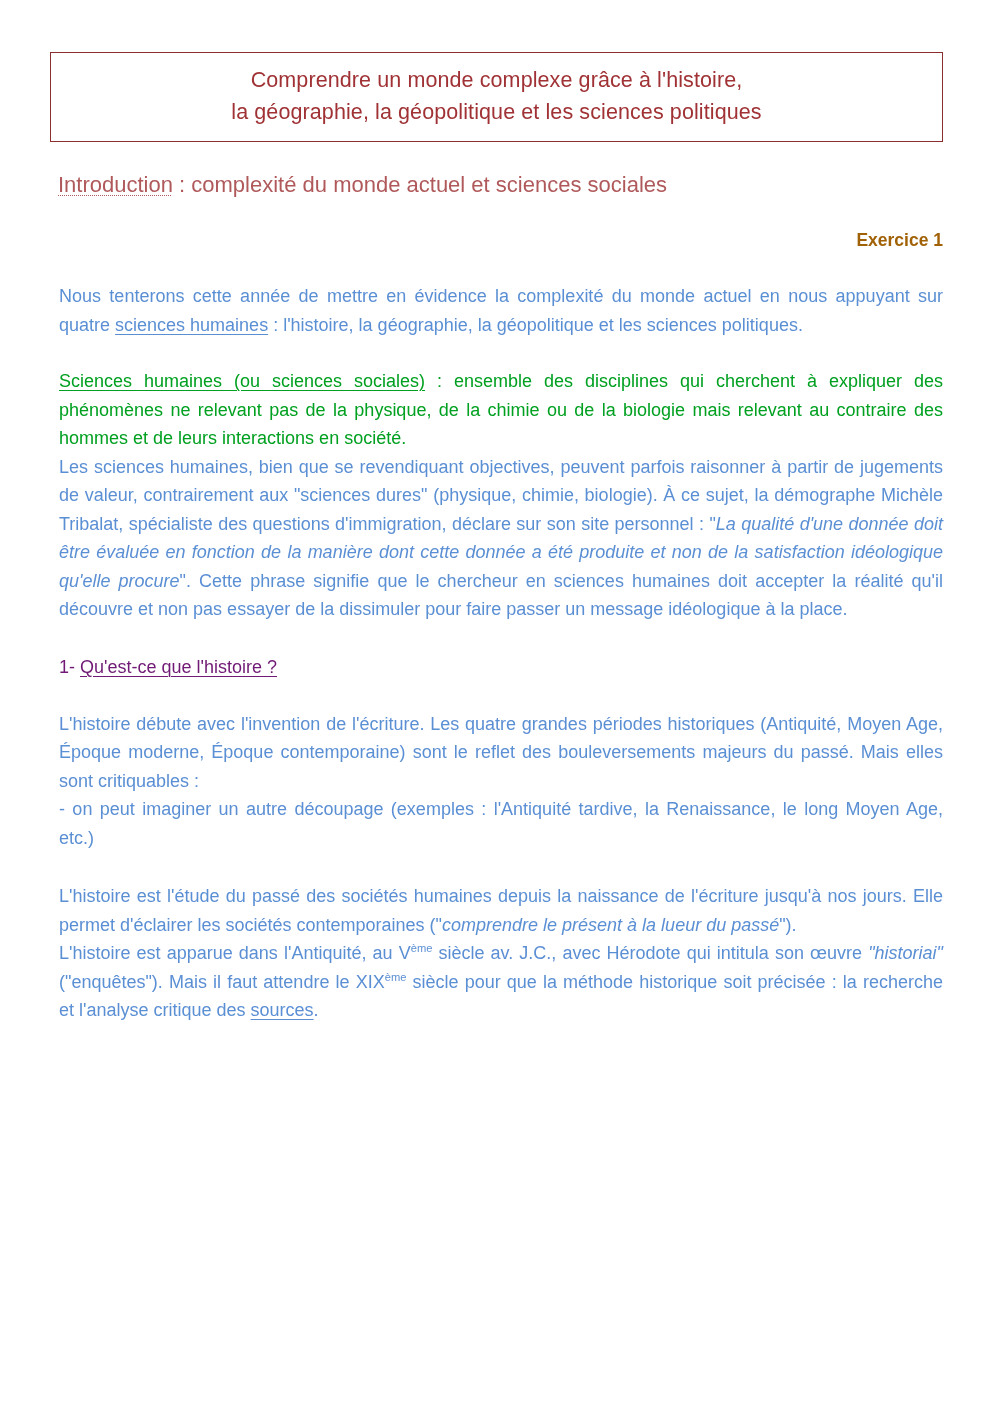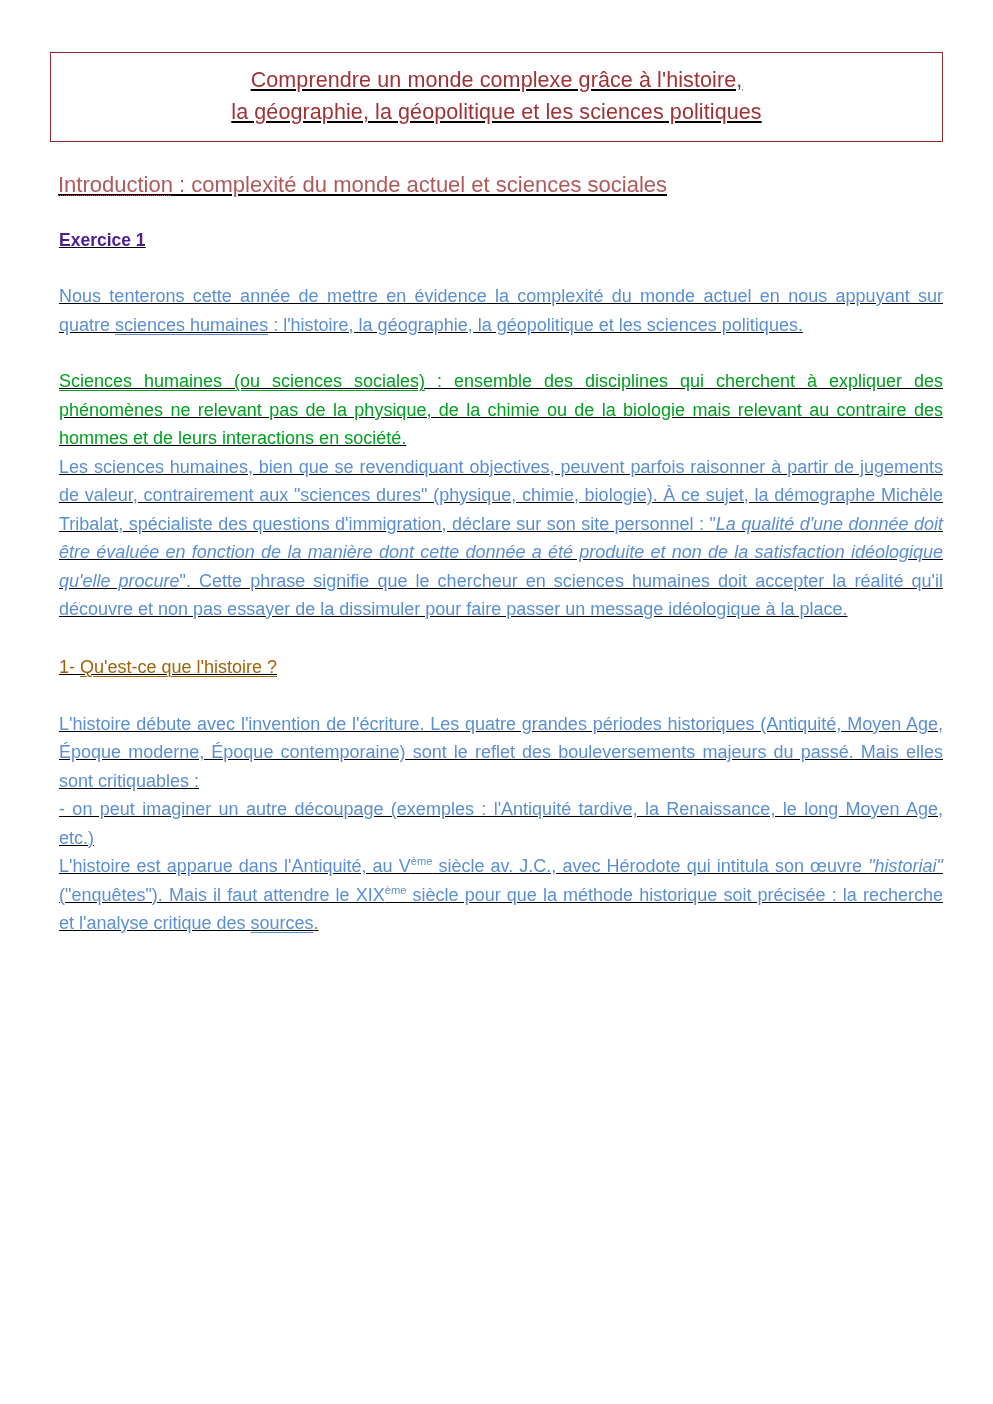--- a/index.html
+++ b/index.html
@@ -13,21 +13,20 @@
     font-family: "Liberation Sans", sans-serif;
     -webkit-font-smoothing: antialiased;
   }
   .page {
     position: relative;
     width: 993px;
     height: 1404px;
     box-sizing: border-box;
     padding: 52px 50px 0 50px;
     background: #ffffff;
-    text-decoration: underline;
   }
 
   
   .title-box {
     border: 1.5px solid #8B2E30;
     padding: 11px 10px 13px 10px;
     text-align: center;
     margin-bottom: 30px;
   }
   .title-line {
@@ -47,25 +46,26 @@
   }
   .dotted-underline {
     text-decoration: underline;
     text-decoration-style: dotted;
     text-underline-offset: 3px;
     text-decoration-thickness: 1px;
   }
 
   
   .exercise-heading {
-    color: #4c1d95;
+    color: #a16207;
     font-size: 17.5px;
     font-weight: bold;
     line-height: 24px;
     margin: 30px 0 0 9px;
+    text-align: right;
   }
 
   
   .para {
     color: #5B8FD4;
     font-size: 18px;
     line-height: 28.5px;
     text-align: justify;
     margin: 0 8px 0 9px;
     width: 884px;
@@ -86,21 +86,21 @@
     text-decoration: underline;
     text-underline-offset: 3px;
     text-decoration-thickness: 1px;
   }
   .para .it {
     font-style: italic;
   }
 
   
   .section-heading {
-    color: #a16207;
+    color: #701a75;
     font-size: 18px;
     line-height: 26px;
     margin: 30px 0 4px 9px;
   }
   .section-heading .u {
     text-decoration: underline;
     text-underline-offset: 3px;
     text-decoration-thickness: 1px;
   }
 
@@ -133,16 +133,17 @@
 
   <p class="section-heading"><span>1- </span><span class="u">Qu'est-ce que l'histoire ?</span></p>
 
 
   <p class="para para-gap-l">L'histoire débute avec l'invention de l'écriture. Les quatre grandes périodes historiques (Antiquité, Moyen Age, Époque moderne, Époque contemporaine) sont le reflet des bouleversements majeurs du passé. Mais elles sont critiquables :</p>
 
   <p class="para para-gap-s">- on peut imaginer un autre découpage (exemples : l'Antiquité tardive, la Renaissance, le long Moyen Age, etc.)</p>
 
 
 
+  <p class="para para-gap-l"><span>L'histoire est l'étude du passé des sociétés humaines depuis la naissance de l'écriture jusqu'à nos jours. Elle permet d'éclairer les sociétés contemporaines ("</span><span class="it">comprendre le présent à la lueur du passé</span><span>").</span></p>
 
   <p class="para para-gap-s"><span>L'histoire est apparue dans l'Antiquité, au V</span><sup>ème</sup><span> siècle av. J.C., avec Hérodote qui  intitula son œuvre </span><span class="it">"historiai"</span><span> ("enquêtes"). Mais il faut attendre le XIX</span><sup>ème</sup><span> siècle pour que la méthode historique soit précisée : la recherche et l'analyse critique des </span><span class="u">sources</span><span>.</span></p>
 
 </div>
 
 </body></html>

